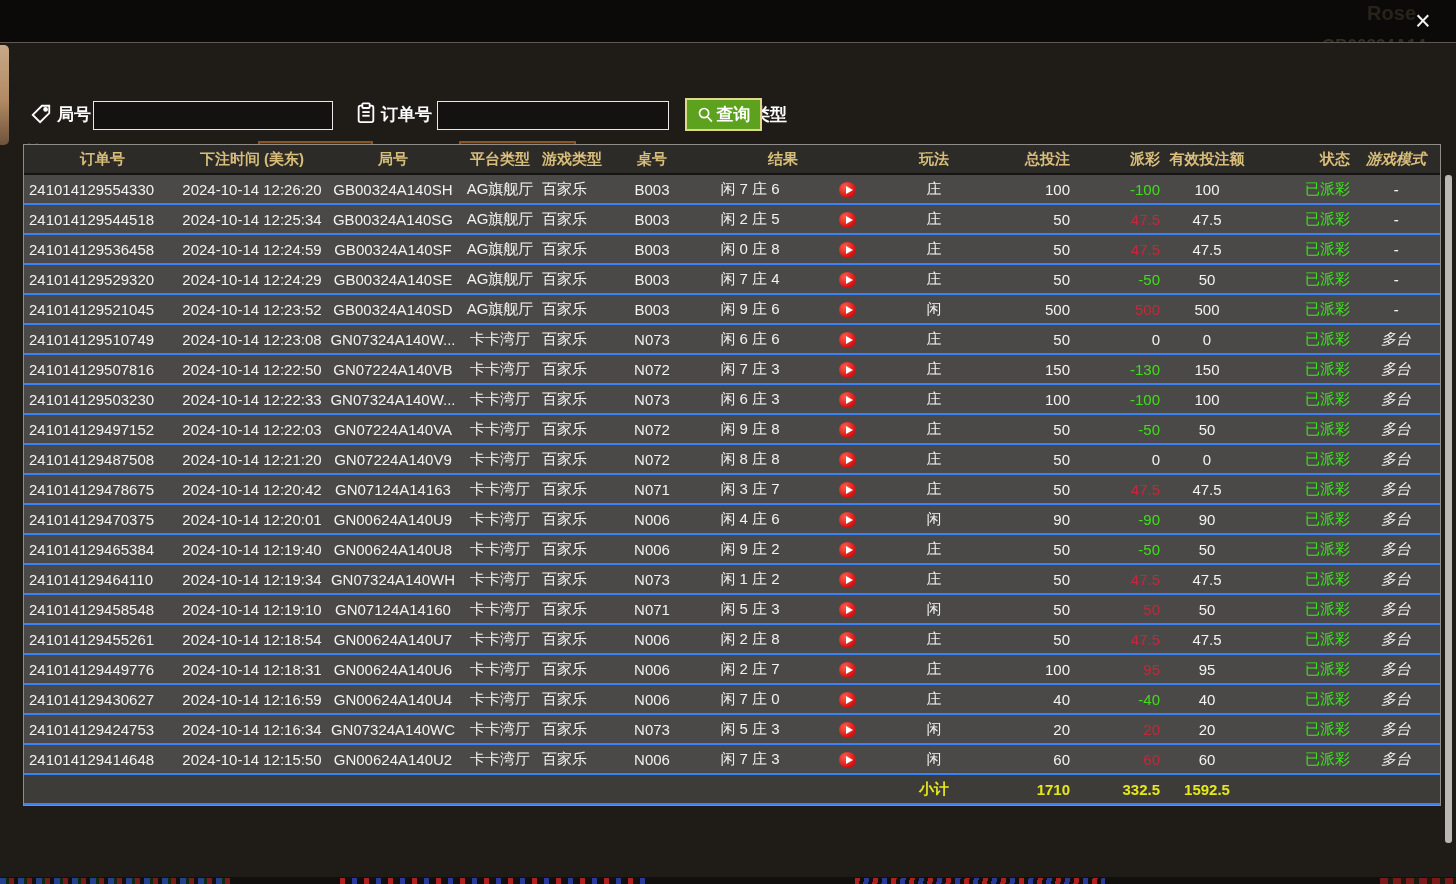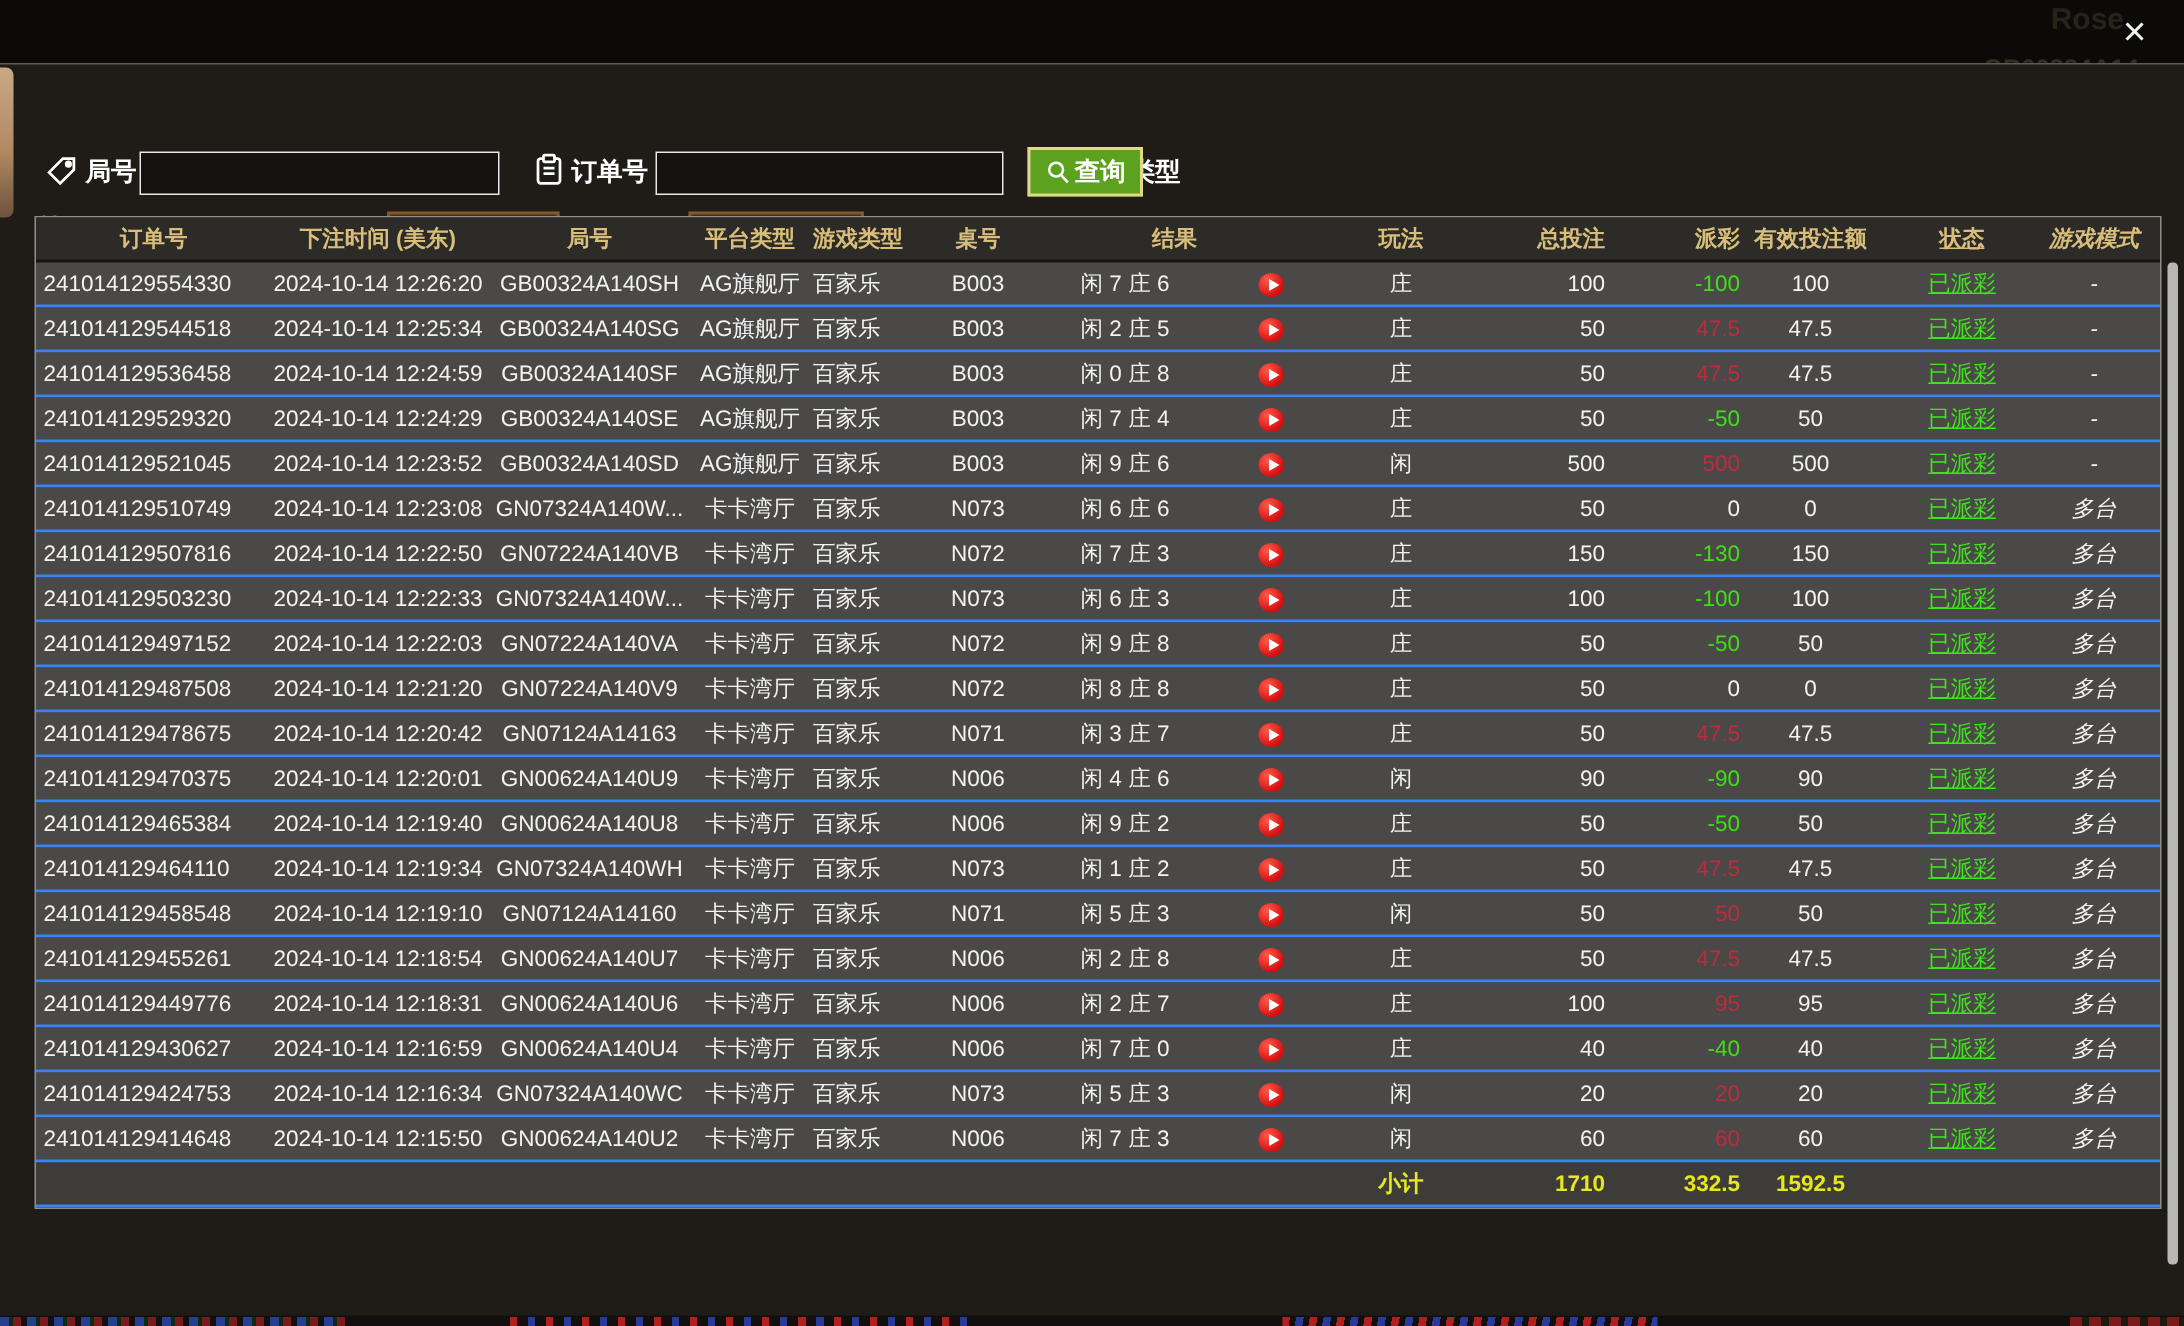--- a/index.html
+++ b/index.html
@@ -67,21 +67,21 @@
   .c-platform{ width:84px;  text-align:center; }
   .c-gtype   { width:76px;  text-align:left; }
   .c-table   { width:68px;  text-align:center; }
   .c-result  { width:128px; text-align:center; }
   .c-play    { width:66px;  text-align:center; }
   .c-result-h{ width:194px; text-align:center; }
   .c-method  { width:108px; text-align:center; }
   .c-bet     { width:98px;  text-align:right; padding-right:16px; }
   .c-payout  { width:80px;  text-align:right; padding-right:6px; }
   .c-valid   { width:100px; text-align:center; padding-right:18px; }
-  .c-status  { width:84px;  text-align:center;text-decoration:underline; }
+  .c-status  { width:84px;  text-align:right; }
   .c-mode    { width:92px;  text-align:center;font-style:italic; }
   .c-sumpad  { width:856px; }
 
   .pos  { color:#c02a3c; }
   .neg  { color:#3fdf16; }
   .zero { color:#f2f2f2; }
   .status-paid { color:#3fe51c; }
 
   .play-btn { display:inline-block; width:17px; height:16px; border-radius:50%;
               background:radial-gradient(circle at 35% 30%, #ff5a4a, #d40f0f 70%);

